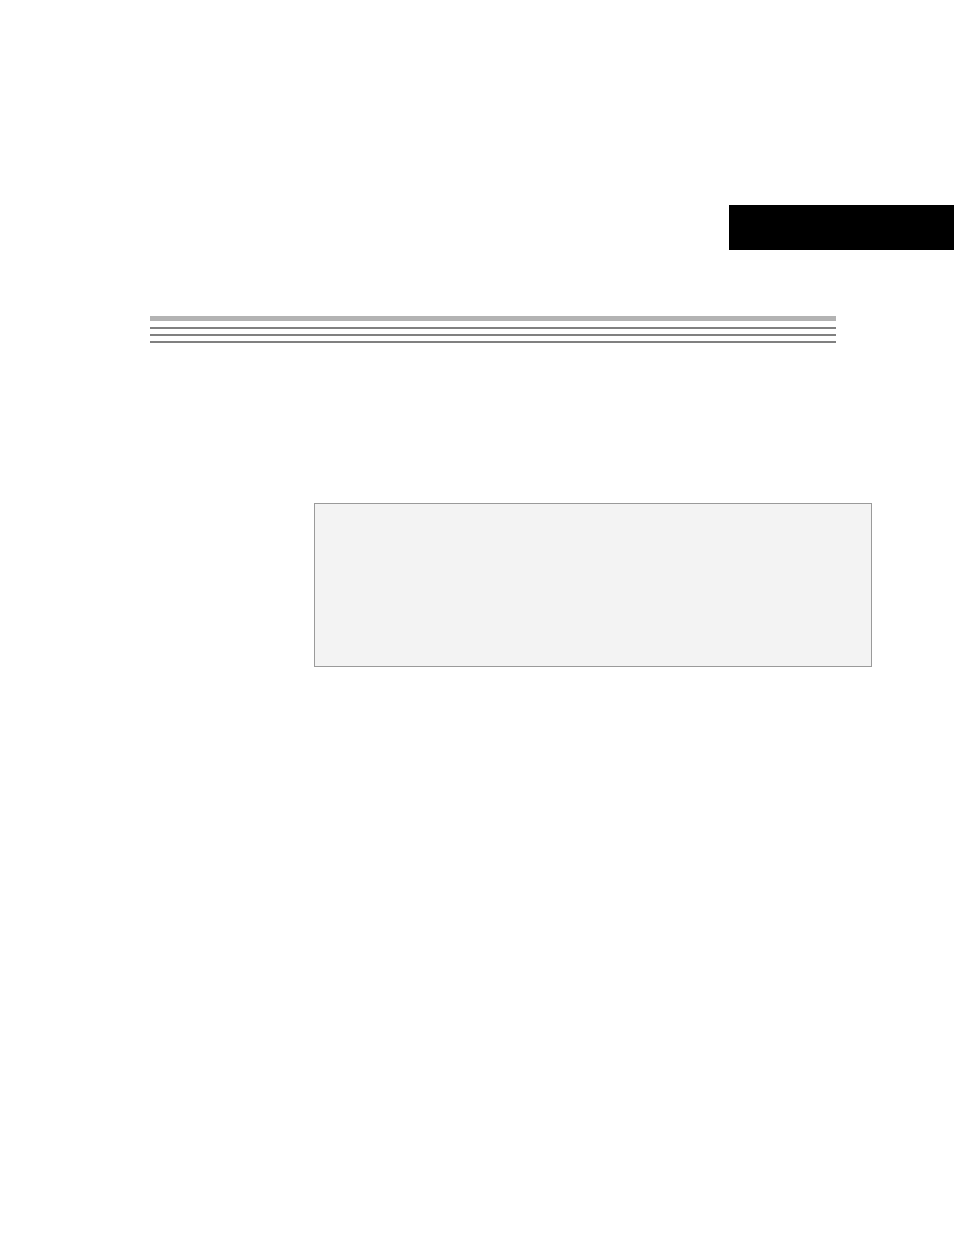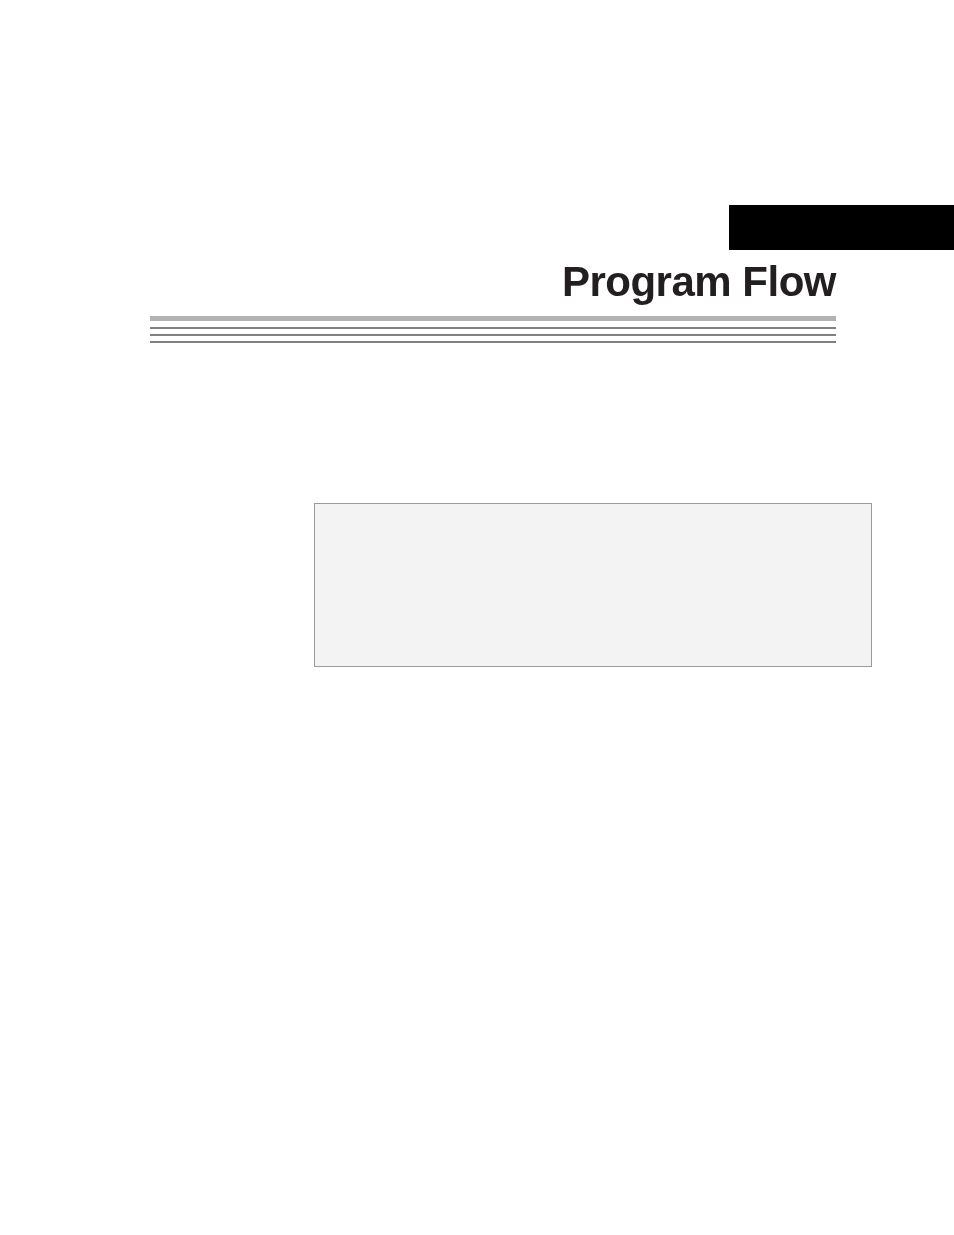--- a/index.html
+++ b/index.html
@@ -91,21 +91,20 @@
   .box-list li { color: transparent; }
 </style>
 </head>
 <body>
 <div class="page">
 
   <div class="corner-tab">
     <span></span>
   </div>
 
-  <div class="chapter-title">Program Flow</div>
 
   <div class="rules">
     <div class="bar"></div>
     <div class="bar"></div>
     <div class="bar"></div>
     <div class="bar"></div>
   </div>
 
   <div class="intro"></div>
 

